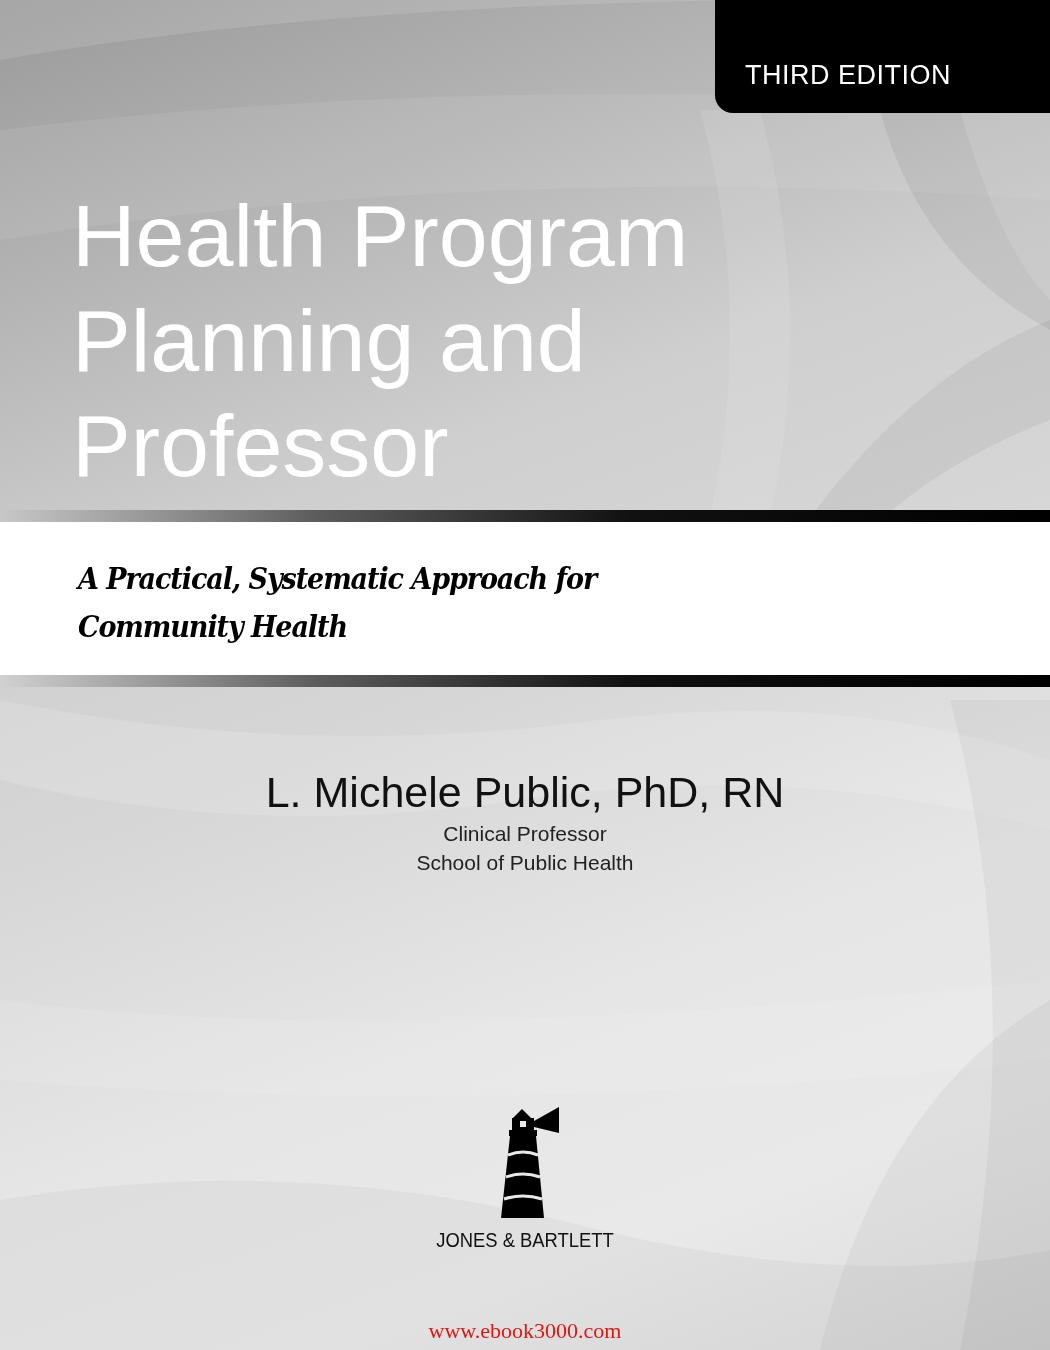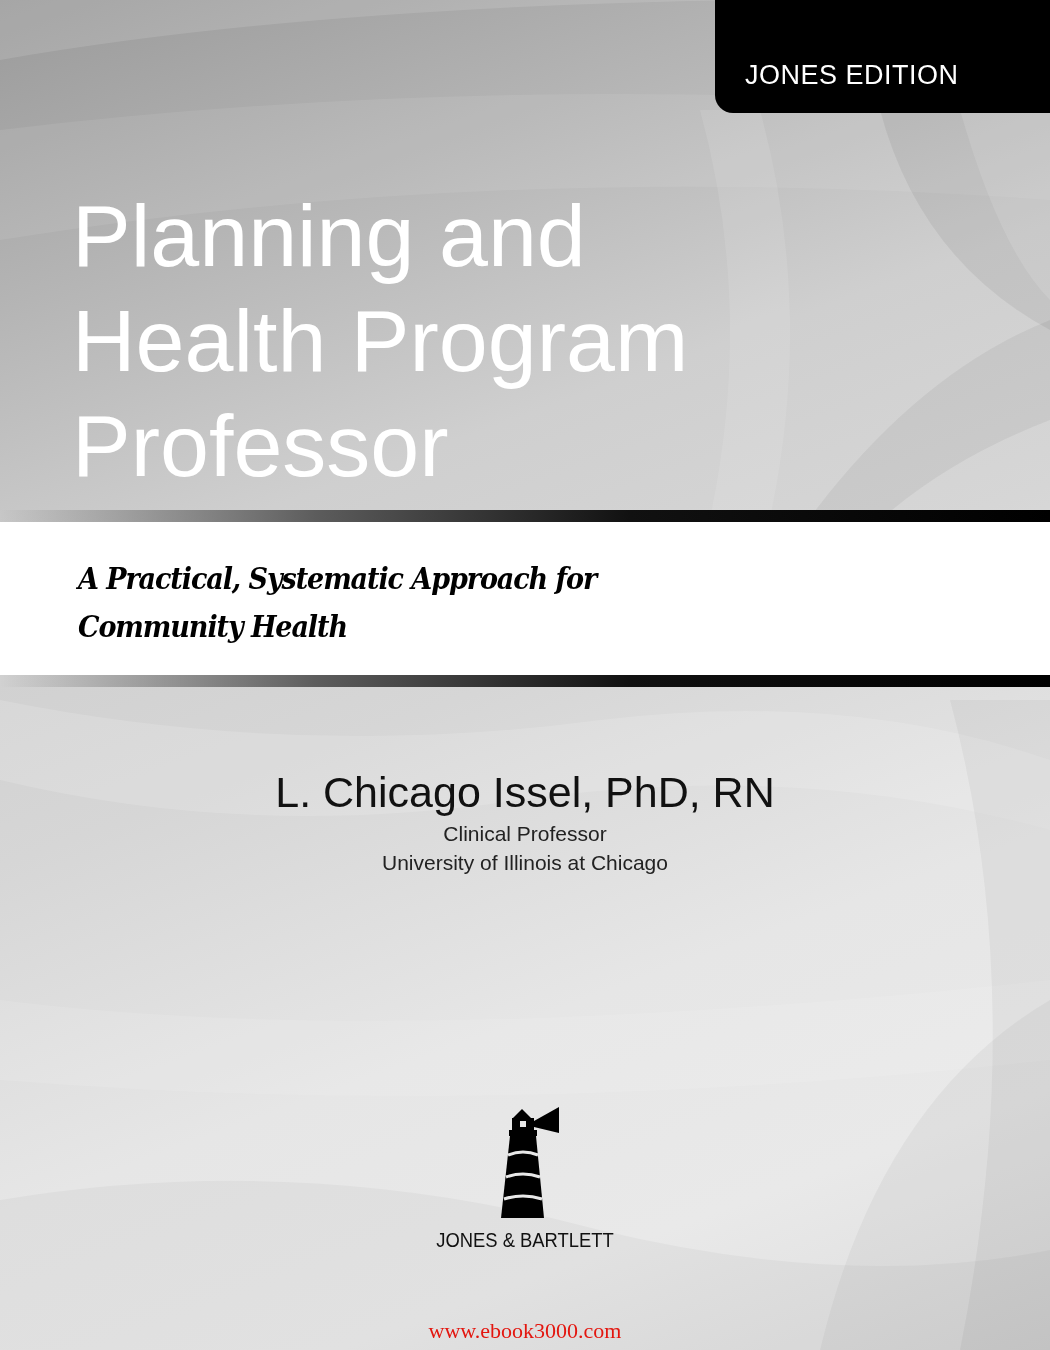--- a/index.html
+++ b/index.html
@@ -56,42 +56,42 @@
     <path d="M780 560 Q 900 380 1050 320 L1050 420 Q 920 470 840 560 Z" fill="#000000" opacity="0.05"></path>
     <path d="M960 110 Q 1000 250 1050 300 L1050 110 Z" fill="#ffffff" opacity="0.12"></path>
     <path d="M0 700 Q 300 760 600 720 Q 850 690 1050 760 L1050 830 Q 800 760 520 800 Q 250 840 0 780 Z" fill="#ffffff" opacity="0.14"></path>
     <path d="M0 1000 Q 400 1050 1050 980 L1050 1060 Q 500 1120 0 1080 Z" fill="#ffffff" opacity="0.10"></path>
     <path d="M950 700 Q 1030 1000 960 1350 L1050 1350 L1050 700 Z" fill="#000000" opacity="0.04"></path>
     <path d="M820 1350 Q 880 1100 1050 1000 L1050 1350 Z" fill="#000000" opacity="0.04"></path>
     <path d="M0 1200 Q 300 1150 600 1230 Q 850 1290 1050 1250 L1050 1350 L0 1350 Z" fill="#000000" opacity="0.03"></path>
   </svg>
 
   <div class="edition-box">
-    <span class="edition-text">JONES EDITION</span>
+    <span class="edition-text">THIRD EDITION</span>
   </div>
 
   <h1 class="title">
+    <span>Health Program</span>
     <span>Planning and</span>
-    <span>Health Program</span>
     <span>Professor</span>
   </h1>
 
   <div class="stripe stripe-top"></div>
   <div class="subtitle-band"></div>
   <div class="stripe stripe-bottom"></div>
 
   <h2 class="subtitle">
     <span>A Practical, Systematic Approach for</span>
     <span>Community Health</span>
   </h2>
 
   <div class="author-block">
-    <p class="author-name">L. Chicago Issel, PhD, RN</p>
+    <p class="author-name">L. Michele Public, PhD, RN</p>
     <p class="affiliation">Clinical Professor</p>
-    <p class="affiliation">University of Illinois at Chicago</p>
+    <p class="affiliation">School of Public Health</p>
   </div>
 
   <svg class="logo" viewBox="0 0 64 113">
 
     <polygon points="36,16 61,2 61,28 36,22" fill="#000"></polygon>
 
     <polygon points="14,14 24,4 34,14" fill="#000"></polygon>
 
     <rect x="14" y="13" width="22" height="13" fill="#000"></rect>
     <rect x="22" y="16" width="6" height="6" fill="#e8e8e8"></rect>

